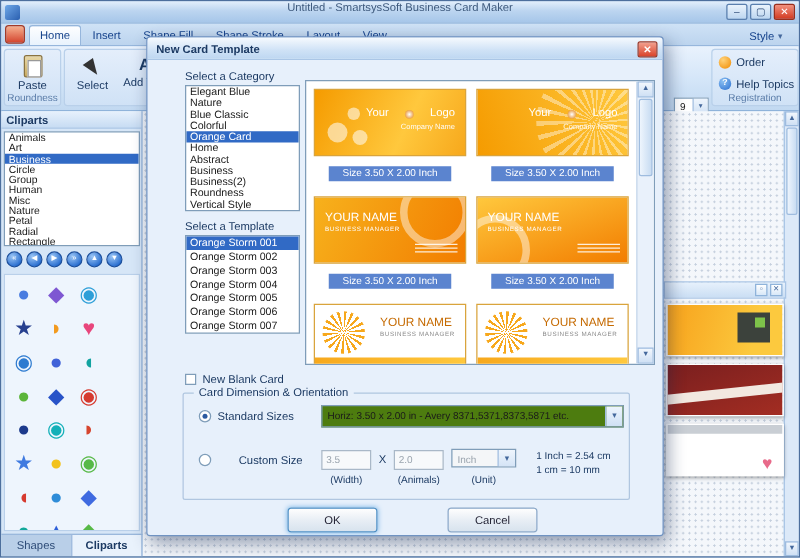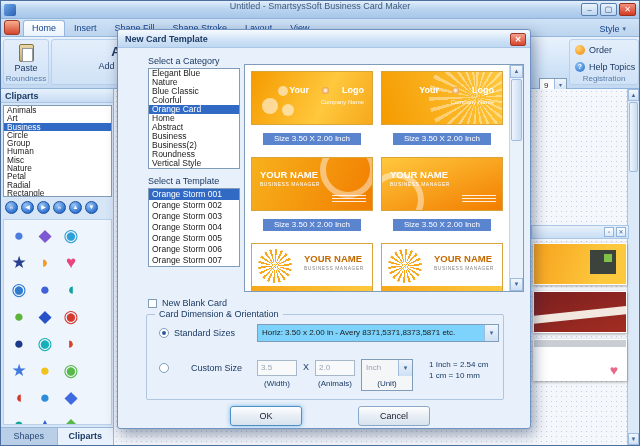--- a/index.html
+++ b/index.html
@@ -117,53 +117,53 @@
     font-size:6px;line-height:11px;text-align:center;color:#44689c}
   .sarrow.bot{position:absolute;bottom:0;left:0;right:0}
   .sthumb{position:absolute;left:1px;right:1px;top:14px;height:62px;
     background:linear-gradient(90deg,#eef5fd,#c8dcf2);border:1px solid #9ebcdf;border-radius:2px}
   .tcell{position:absolute;width:122px}
   .card{width:122px;height:54px;border:1px solid #d9a43c;position:relative;overflow:hidden}
   .cap{position:absolute;top:62px;left:12px;right:12px;height:12px;background:#5b84cf;color:#fff;
     text-align:center;font-size:8px;line-height:12px;white-space:nowrap}
   .v1{background:linear-gradient(115deg,#f59b00,#ffc83d 60%,#f7a81c)}
   .fdot{position:absolute;border-radius:50%;background:rgba(255,255,255,.55)}
-  .logo-line{position:absolute;right:8px;top:13px;color:#fff;font-size:9px;font-weight:bold;
-    display:flex;align-items:center;gap:13px}
+  .logo-line{position:absolute;right:8px;top:13px;color:#fff;font-size:9px;font-weight:normal;
+    display:flex;align-items:flex-end;gap:13px}
   .ldot{width:7px;height:7px;border-radius:50%;background:radial-gradient(#fff,#e07800)}
   .company{position:absolute;right:8px;top:27px;color:#fff;font-size:6px;opacity:.95}
   .v2{background:linear-gradient(250deg,#ffc83d,#f59b00)}
   .v2::before{content:"";position:absolute;right:-22px;top:-22px;width:95px;height:95px;border-radius:50%;
     background:repeating-conic-gradient(rgba(255,255,255,.4) 0 5deg,transparent 5deg 14deg)}
   .v3{background:linear-gradient(115deg,#f7b11c,#f27d00)}
   .v3::before{content:"";position:absolute;left:68px;top:-16px;width:44px;height:44px;
     border:6px solid rgba(255,255,255,.45);border-radius:50%}
   .v4{background:linear-gradient(160deg,#ffc83d,#f27d00)}
   .v4::before{content:"";position:absolute;left:-14px;bottom:-18px;width:44px;height:44px;
     border:6px solid rgba(255,255,255,.45);border-radius:50%}
-  .nm{position:absolute;left:8px;top:11px;color:#fff;font-weight:bold;font-size:9.5px;white-space:nowrap}
+  .nm{position:absolute;left:8px;top:11px;color:#fff;font-weight:normal;font-size:9.5px;white-space:nowrap}
   .ttl{position:absolute;left:8px;top:23px;color:#fff;font-size:5px;letter-spacing:.5px;white-space:nowrap}
   .bars{position:absolute;right:6px;bottom:6px}
   .bars i{display:block;width:34px;height:1px;background:rgba(255,255,255,.85);margin-bottom:2px}
   .v5,.v6{background:#fff}
   .v5::after,.v6::after{content:"";position:absolute;left:0;bottom:0;width:100%;height:10px;
     background:linear-gradient(90deg,#f7a81c,#ffc83d)}
   .v5::before,.v6::before{content:"";position:absolute;left:6px;top:5px;width:34px;height:34px;border-radius:50%;
     background:repeating-conic-gradient(#f7a81c 0 8deg,#fff 8deg 20deg)}
   .v5 .nm,.v6 .nm{color:#c56a00;left:52px;top:9px}
   .v5 .ttl,.v6 .ttl{color:#8a8a8a;left:52px;top:21px}
 
   .cbrow{position:absolute;left:30px;top:268px;display:flex;align-items:center;gap:5px;color:#1c3a63}
   .cb{width:9px;height:9px;background:#fff;border:1px solid #7f9db9}
   .gbox{position:absolute;left:28px;top:284px;width:358px;height:86px;border:1px solid #b0c6e0;border-radius:2px}
   .gtitle{position:absolute;left:8px;top:-6px;background:#e7f0fb;padding:0 4px;color:#1c3a63}
   .radio{position:absolute;width:10px;height:10px;border-radius:50%;border:1px solid #7f9db9;background:#fff}
   .radio.on::after{content:"";position:absolute;left:2px;top:2px;width:4px;height:4px;border-radius:50%;background:#2c5aa0}
   .rlabel{position:absolute;color:#1c3a63;white-space:nowrap}
-  .combo{position:absolute;background:#7dd3fc;border:1px solid #7f9db9;height:18px;font-size:8px;
+  .combo{position:absolute;background:#4d7c0f;border:1px solid #7f9db9;height:18px;font-size:8px;
     line-height:16px;padding:0 16px 0 4px;white-space:nowrap;overflow:hidden}
   .combo::after{content:"▾";position:absolute;right:0;top:0;width:13px;height:16px;
     background:linear-gradient(#eef5fd,#cfe0f4);border-left:1px solid #9ebcdf;text-align:center;
     font-size:7px;line-height:15px;color:#44689c}
   .combo.dis{color:#9aa4ae;background:#f4f6f8}
   .field{position:absolute;border:1px solid #a9b8c8;height:16px;font-size:8px;line-height:14px;
     padding:0 3px;color:#9aa4ae;background:#f7f9fb}
   .xsep{position:absolute;color:#1c3a63}
   .fieldcap{position:absolute;text-align:center;font-size:8px;color:#1c3a63}
   .conv{position:absolute;left:282px;top:44px;font-size:8px;color:#1c3a63;line-height:11px;white-space:nowrap}
@@ -202,20 +202,24 @@
 
   <div class="ribbon">
     <div class="rgroup" style="left:2px;width:46px">
       <div>
         <div class="paste-ic"></div>
         <div class="blabel">Paste</div>
       </div>
       <div class="gcap">Roundness</div>
     </div>
     <div class="rgroup" style="left:50px;width:90px">
+      <div class="bigbtn" style="left:2px">
+        <div class="cursor-ic"></div>
+        <div class="blabel">Select</div>
+      </div>
       <div class="bigbtn" style="left:44px">
         <div class="atext-ic">A</div>
         <div class="blabel">Add Text</div>
       </div>
     </div>
     <div class="fontsize">9</div>
     <div class="rgroup" style="left:568px;width:70px">
       <div class="reg-item" style="top:5px">
         <span class="orb"></span>
         <span>Order</span>
@@ -406,21 +410,21 @@
     <div class="gbox">
       <div class="gtitle">Card Dimension &amp; Orientation</div>
       <div class="radio on" style="left:12px;top:13px"></div>
       <div class="rlabel" style="left:27px;top:13px">Standard Sizes</div>
       <div class="combo" style="left:110px;top:9px;width:242px">Horiz: 3.50 x 2.00 in - Avery 8371,5371,8373,5871 etc.</div>
       <div class="radio" style="left:12px;top:48px"></div>
       <div class="rlabel" style="left:44px;top:48px">Custom Size</div>
       <div class="field" style="left:110px;top:45px;width:40px">3.5</div>
       <div class="xsep" style="left:156px;top:47px">X</div>
       <div class="field" style="left:168px;top:45px;width:40px">2.0</div>
-      <div class="combo dis" style="left:214px;top:44px;width:52px;height:32px">Inch</div>
+      <div class="combo dis" style="left:214px;top:44px;width:52px;height:15px">Inch</div>
       <div class="fieldcap" style="left:110px;top:64px;width:40px">(Width)</div>
       <div class="fieldcap" style="left:168px;top:64px;width:40px">(Animals)</div>
       <div class="fieldcap" style="left:214px;top:64px;width:52px">(Unit)</div>
       <div class="conv">
         <div>1 Inch = 2.54 cm</div>
         <div>1 cm = 10 mm</div>
       </div>
     </div>
 
     <div class="btn" style="left:240px;top:376px">Cancel</div>

